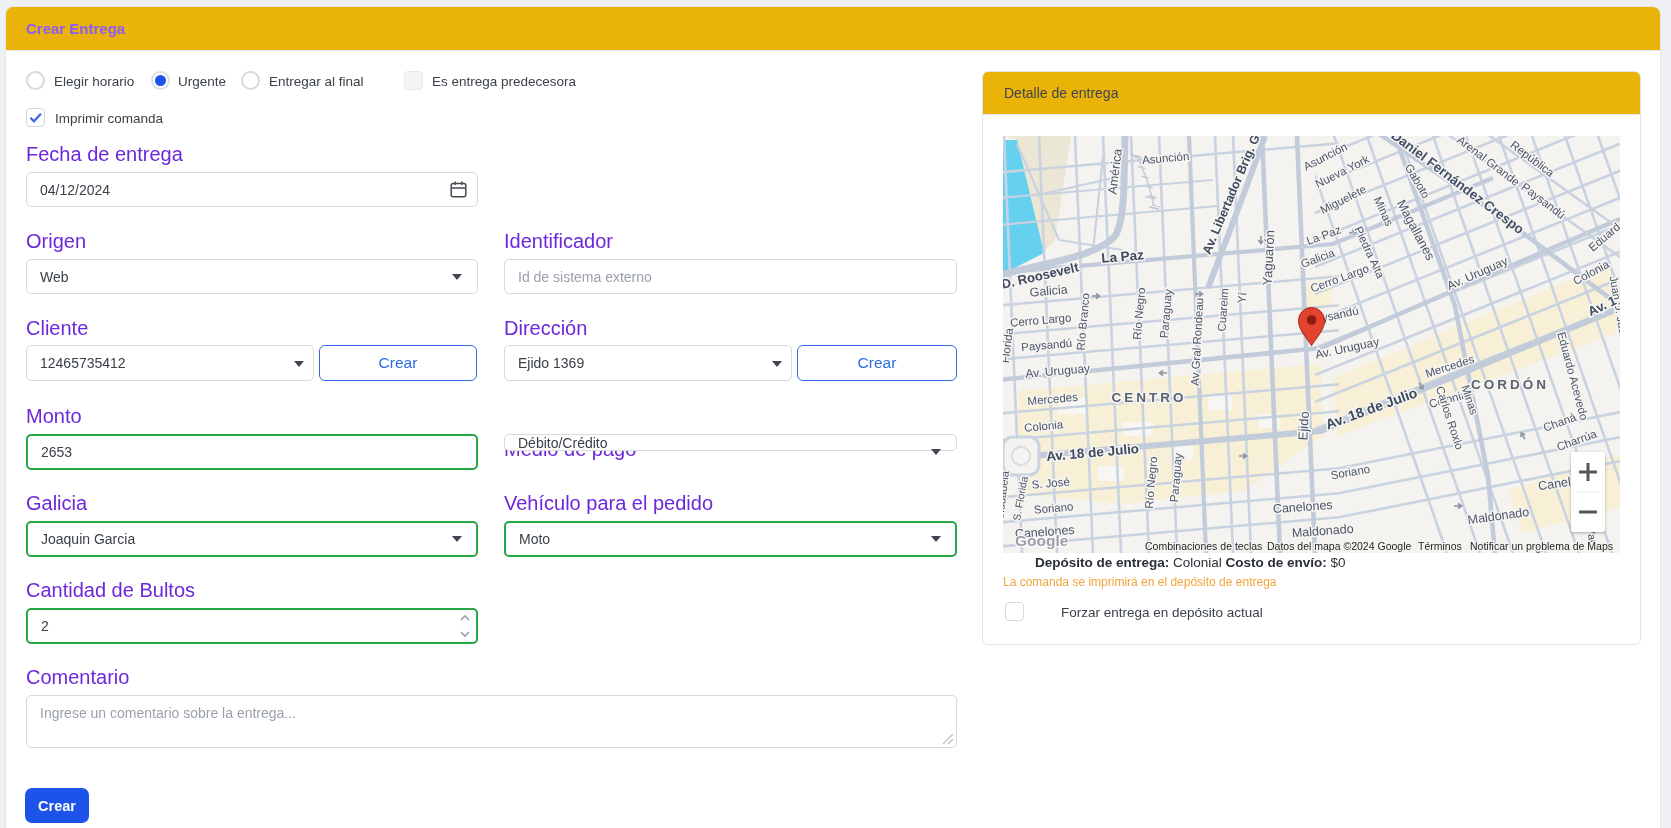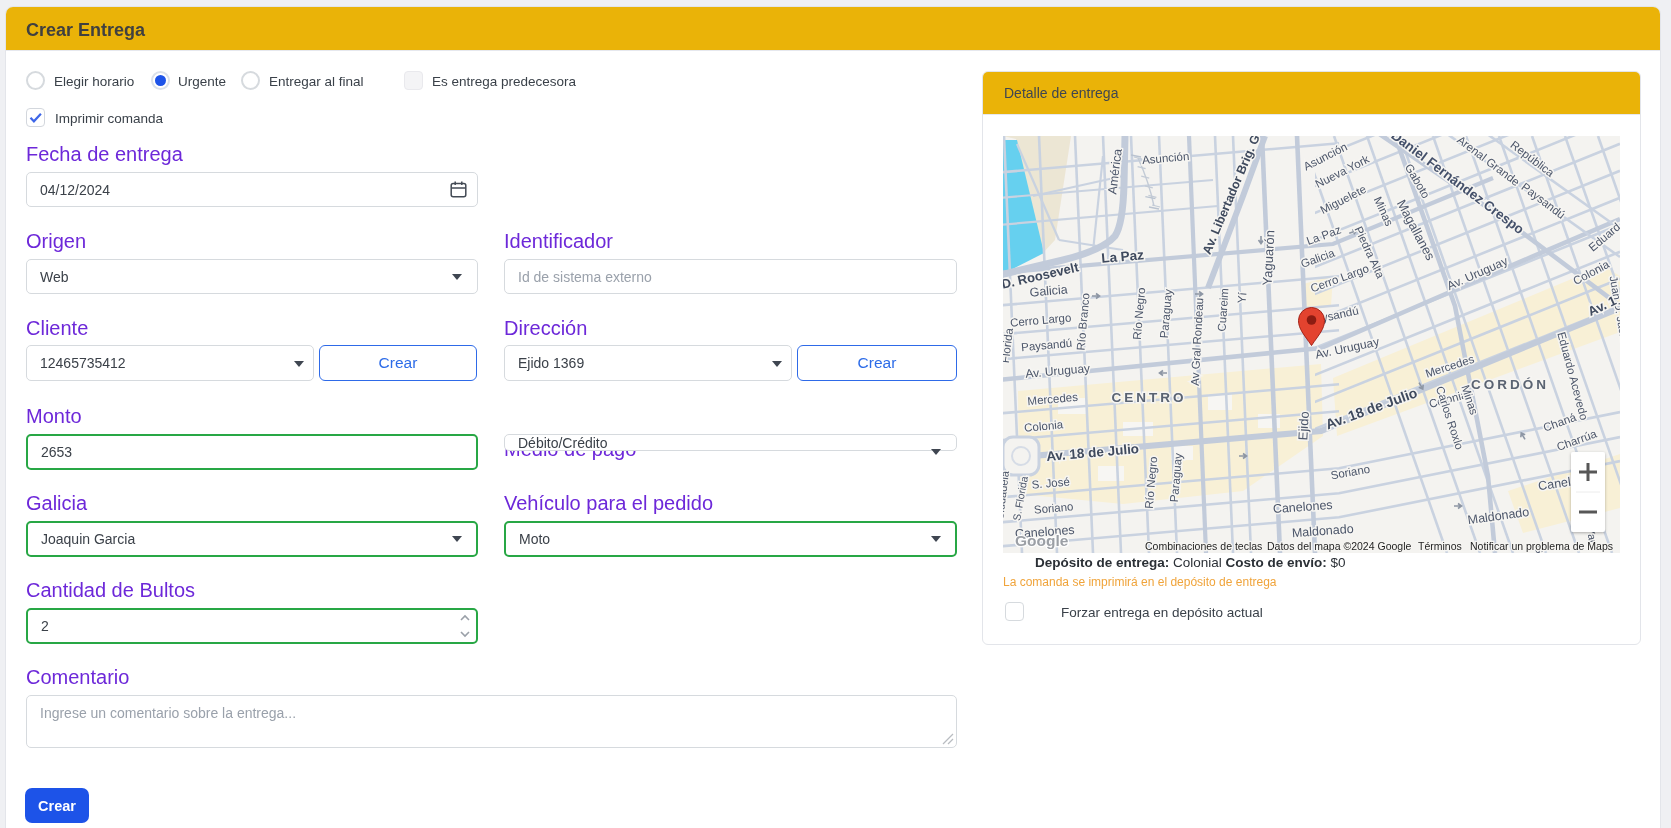--- a/index.html
+++ b/index.html
@@ -14,21 +14,21 @@
   .obtn { position:absolute; border:1.5px solid #2e6ae8; border-radius:6px; color:#2d6ce8; font-size:15.5px; display:flex; align-items:center; justify-content:center; background:#fff; }
   .radio { position:absolute; width:19px; height:19px; border-radius:50%; border:2.5px solid #d6dade; background:#fff; }
   .cb { position:absolute; width:19px; height:19px; border-radius:4px; border:1px solid #d3d7dd; background:#fff; }
   .rlab { position:absolute; font-size:13.5px; color:#3a4149; line-height:19px; white-space:nowrap; }
 </style></head>
 <body>
 
 <div class="card" style="left:5px; top:6px; width:1656px; height:900px; border-radius:8px; overflow:hidden;">
   <div class="hd" style="height:44px;"></div>
 </div>
-<div class="abs" style="left:26px; top:20px; font-size:18px; font-weight:700; color:#404040;">Crear Entrega</div>
+<div class="abs" style="left:26px; top:20px; font-size:15px; font-weight:700; color:#8b5cf6;">Crear Entrega</div>
 
 <div class="radio" style="left:26px; top:71px;"></div>
 <div class="rlab" style="left:54px; top:72px;">Elegir horario</div>
 <div class="radio" style="left:151px; top:71px; border-color:#dbe1ea;"></div>
 <div class="abs" style="left:155px; top:75px; width:11px; height:11px; border-radius:50%; background:#1d53e8;"></div>
 <div class="rlab" style="left:178px; top:72px;">Urgente</div>
 <div class="radio" style="left:241px; top:71px;"></div>
 <div class="rlab" style="left:269px; top:72px;">Entregar al final</div>
 <div class="cb" style="left:404px; top:71px; background:#f4f4f6; border-color:#e9e9ed;"></div>
 <div class="rlab" style="left:432px; top:72px;">Es entrega predecesora</div>

